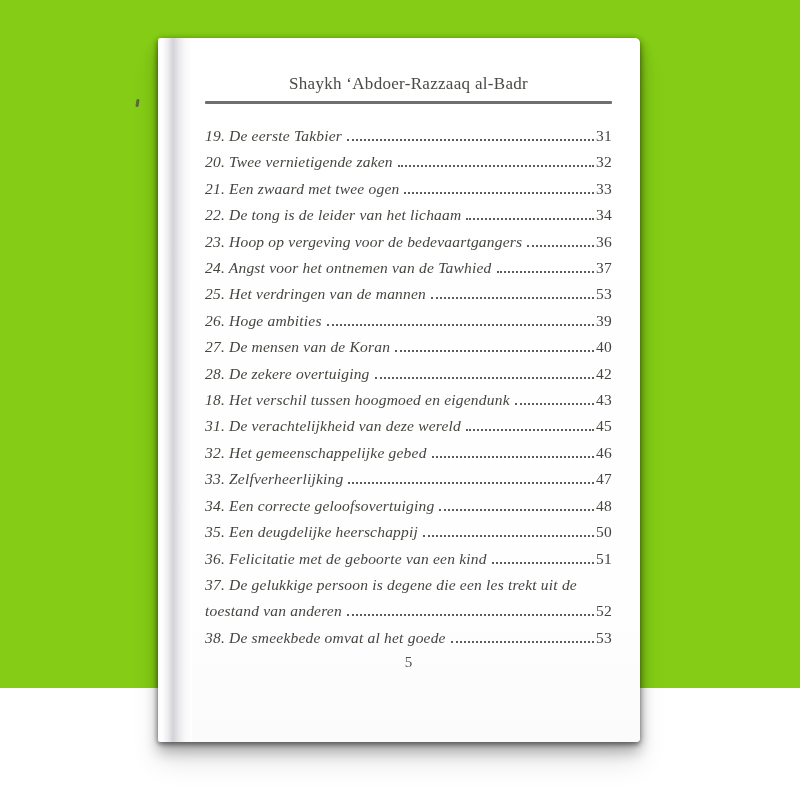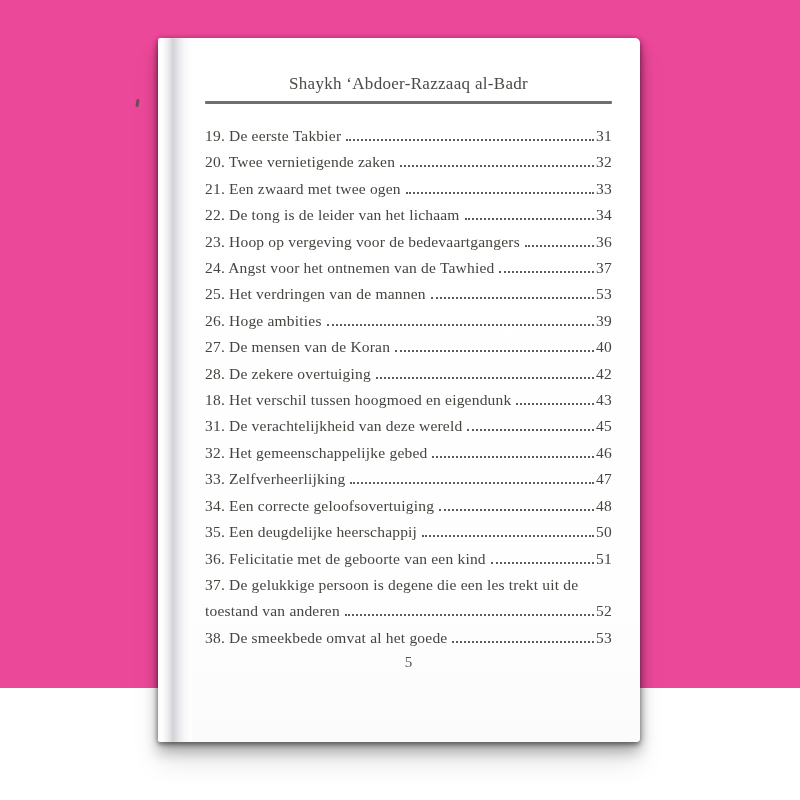--- a/index.html
+++ b/index.html
@@ -8,21 +8,21 @@
     width: 800px;
     height: 800px;
     background: #ffffff;
     font-family: "Liberation Serif", "DejaVu Serif", serif;
     overflow: hidden;
   }
   .stage {
     position: relative;
     width: 800px;
     height: 688px;
-    background: #ec4899;
+    background: #84cc16;
   }
   
   .book {
     position: absolute;
     left: 158px;
     top: 38px;
     width: 482px;
     height: 704px;
     background: linear-gradient(180deg, #ffffff 0%, #fefefe 80%, #fbfbfc 100%);
     border-radius: 3px 5px 4px 3px;
@@ -92,20 +92,21 @@
   .toc-row {
     display: flex;
     align-items: baseline;
     font-size: 15.5px;
     line-height: 26.4px;
     letter-spacing: 0.2px;
     color: #46443f;
   }
   .toc-text {
     white-space: nowrap;
+    font-style: italic;
   }
   .toc-leader {
     flex: 1 1 auto;
     min-width: 8px;
     border-bottom: 2px dotted #5e5c57;
     margin: 0 2px 4px 5px;
   }
   .toc-page {
     white-space: nowrap;
     color: #46443f;

